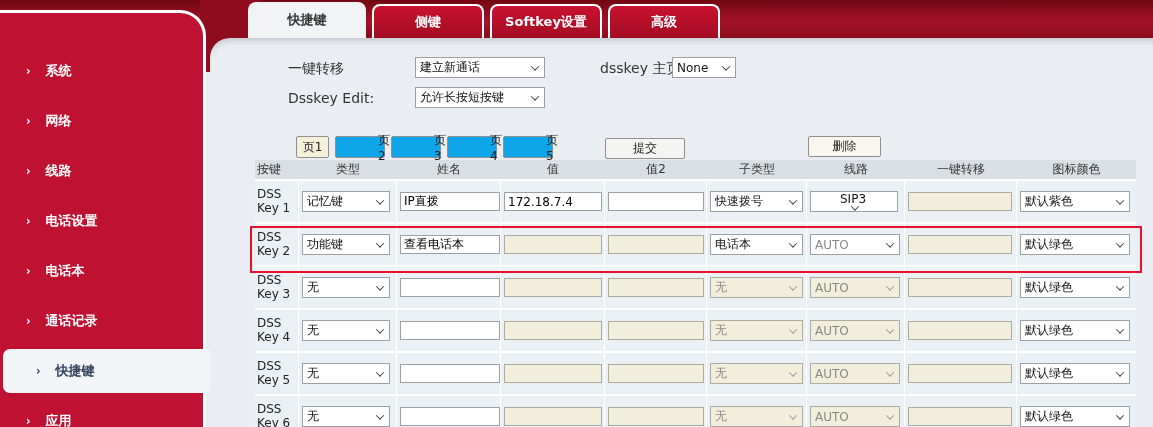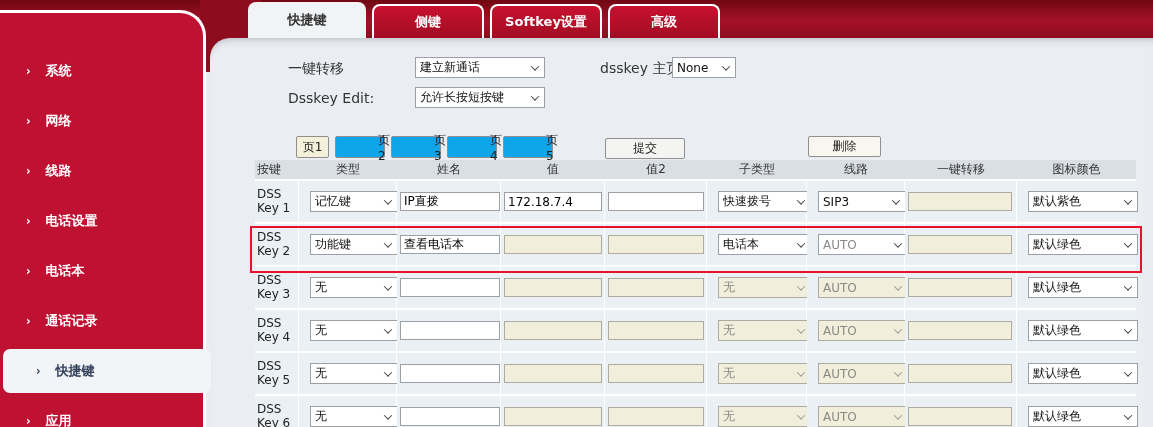--- a/index.html
+++ b/index.html
@@ -59,21 +59,21 @@
   thead th { background:#DADFE4; height:21px; font-size:12px; font-weight:normal; color:#333;
     border-bottom:2px solid #fff; text-align:center; overflow:hidden; white-space:nowrap; }
   thead th:first-child { text-align:left; padding-left:2px; }
   tbody td { background:#EAF0F4; border-bottom:2px solid #fff; border-right:1px solid #fff;
     height:43px; font-size:12px; color:#222; vertical-align:middle; padding:0; }
   tbody td:last-child { border-right:none; }
   td.kcell { padding-left:2px; line-height:1.12; word-break:break-word; }
   .ipt { height:19px; border:1px solid #9AA0A6; background:#fff; font-size:12px; padding:0 3px;
     font-family:inherit; color:#000; margin-left:3px; display:block; }
   .ipt.off { background:#F1EEDB; border-color:#aeaca2; }
-  td .dd { margin-left:11px; }
+  td .dd { margin-left:3px; }
   .hl-overlay { position:absolute; left:-5px; width:892px; height:47px;
     border:2px solid #E8112B; pointer-events:none; z-index:5; }
 </style>
 </head>
 <body>
 
 <div class="top-band"></div>
 <div class="corner-patch"></div>
 
 <div class="content">
@@ -149,21 +149,21 @@
     <td>
               <input class="ipt i-val2" style="width: 96px;">
             </td>
     <td>
               <div class="dd c-sub" style="width:93px;">
                 <span class="dd-t">快速拨号</span>
                 <i class="chev"></i>
               </div>
             </td>
     <td>
-              <div class="dd c-line" style="width:88px;">
+              <div class="dd c-line" style="width:88px;flex-direction:column;">
                 <span class="dd-t">SIP3</span>
                 <i class="chev"></i>
               </div>
             </td>
     <td>
               <input class="ipt i-pick off" style="width: 104px;" readonly="">
             </td>
     <td>
               <div class="dd c-color" style="width:110px;">
                 <span class="dd-t">默认紫色</span>

